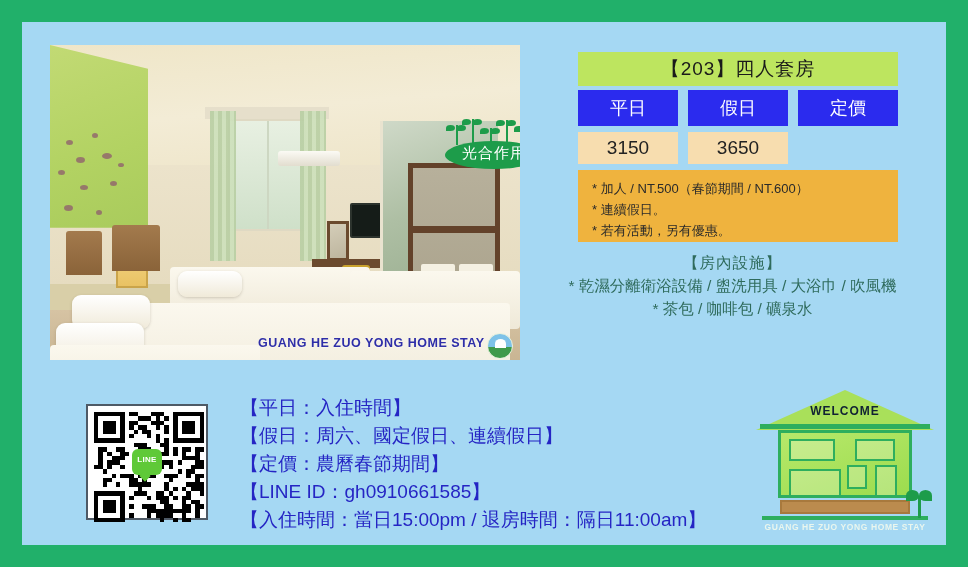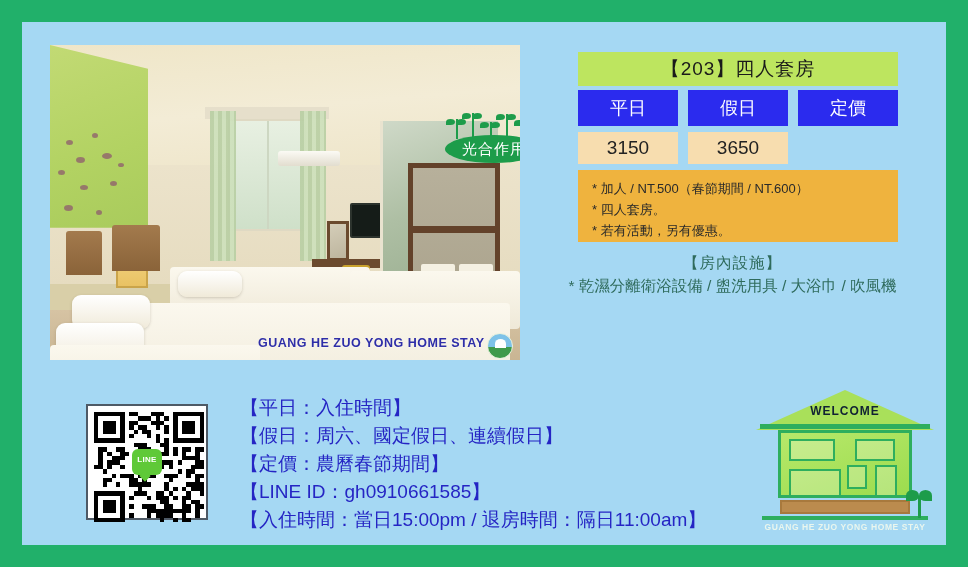--- a/index.html
+++ b/index.html
@@ -91,21 +91,21 @@
     position:absolute; right:20px; top:118px; width:92px; height:190px;
     background:linear-gradient(180deg,#b7b09b,#a79f88);
     border:5px solid #63422a;
   }
   .ph-wardrobe .shelf { position:absolute; left:0; width:100%; height:7px; background:#63422a; }
   .ph-wardrobe .towel { position:absolute; left:8px; width:34px; height:14px;
     background:#f4f0e2; border-radius:2px; }
 
   
   .badge-photo {
-    position:absolute; left:395px; top:64px; width:98px; height:54px;
+    position:absolute; left:395px; top:70px; width:98px; height:54px;font-family:Liberation Mono, monospace;
   }
   .badge-photo .oval {
     position:absolute; left:0; bottom:0; width:98px; height:28px;
     background:#1d9c4a; border-radius:50%;
     color:#fff; font-size:15px; line-height:28px; text-align:center;
     letter-spacing:1px;
   }
   .sprout { position:absolute; background:#1d9c4a; }
   .sprout .stem { position:absolute; left:50%; margin-left:-1px; bottom:0; width:2px; background:#1d9c4a; }
   .sprout .lf { position:absolute; width:9px; height:6px; background:#1d9c4a; border-radius:50% 50% 50% 0; }
@@ -300,27 +300,28 @@
 
   <div class="rate-head c1">平日</div>
   <div class="rate-head c3">定價</div>
   <div class="rate-head c2">假日</div>
 
   <div class="rate-val c1">3150</div>
   <div class="rate-val c2">3650</div>
 
   <div class="notice">
     <div>* 加人 / NT.500（春節期間 / NT.600）</div>
-    <div>* 四人套房。</div>
+    <div>* 連續假日。</div>
     <div>* 若有活動，另有優惠。</div>
   </div>
 
   <div class="facilities">
     <div class="hd">【房內設施】</div>
     <div>* 乾濕分離衛浴設備 / 盥洗用具 / 大浴巾 / 吹風機</div>
+    <div>* 茶包 / 咖啡包 / 礦泉水</div>
   </div>
 
   <div class="qr-card">
     <div class="qr-grid" id="qrGrid">
         <div class="qm" style="left: 0px; top: 0px; width: 4.4px; height: 4.4px;"></div>
         <div class="qm" style="left: 4.4px; top: 0px; width: 4.4px; height: 4.4px;"></div>
         <div class="qm" style="left: 8.8px; top: 0px; width: 4.4px; height: 4.4px;"></div>
         <div class="qm" style="left: 13.2px; top: 0px; width: 4.4px; height: 4.4px;"></div>
         <div class="qm" style="left: 17.6px; top: 0px; width: 4.4px; height: 4.4px;"></div>
         <div class="qm" style="left: 22px; top: 0px; width: 4.4px; height: 4.4px;"></div>

